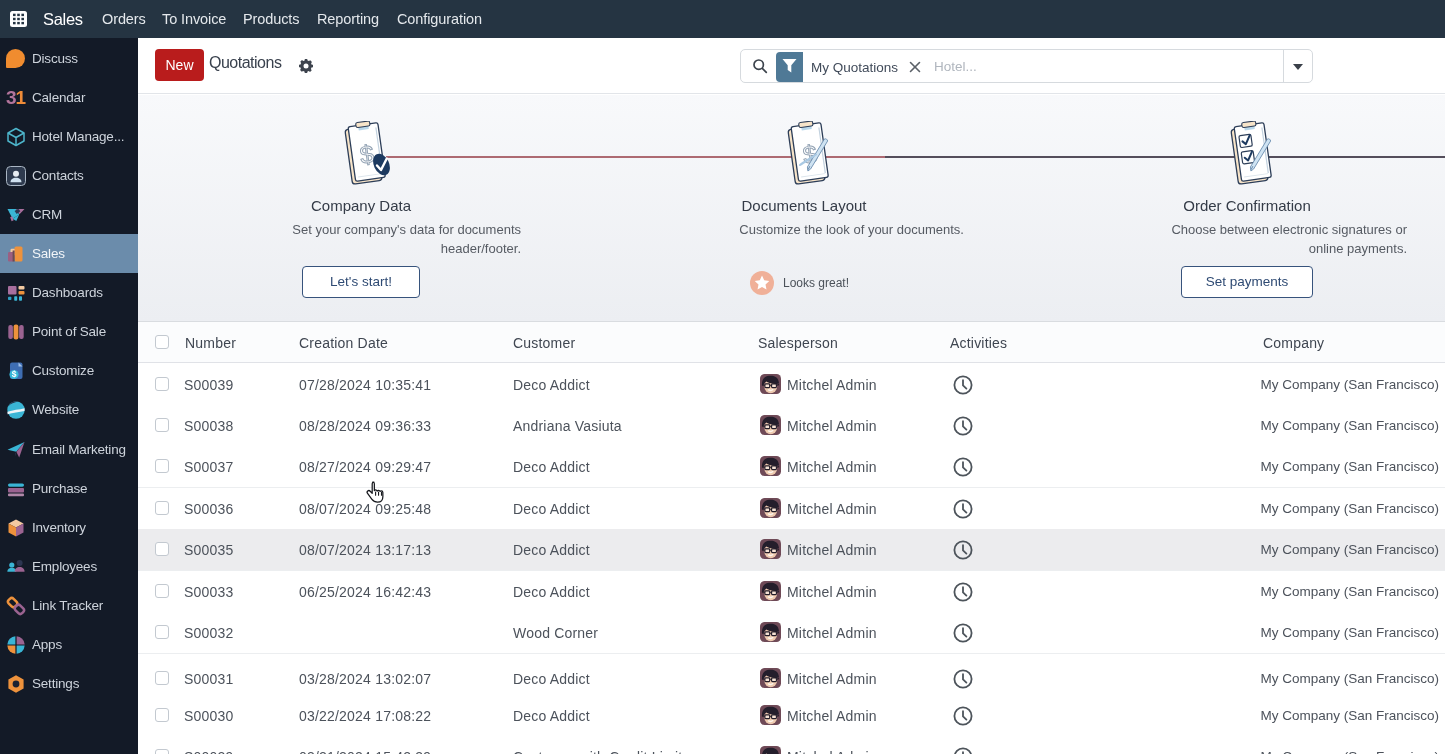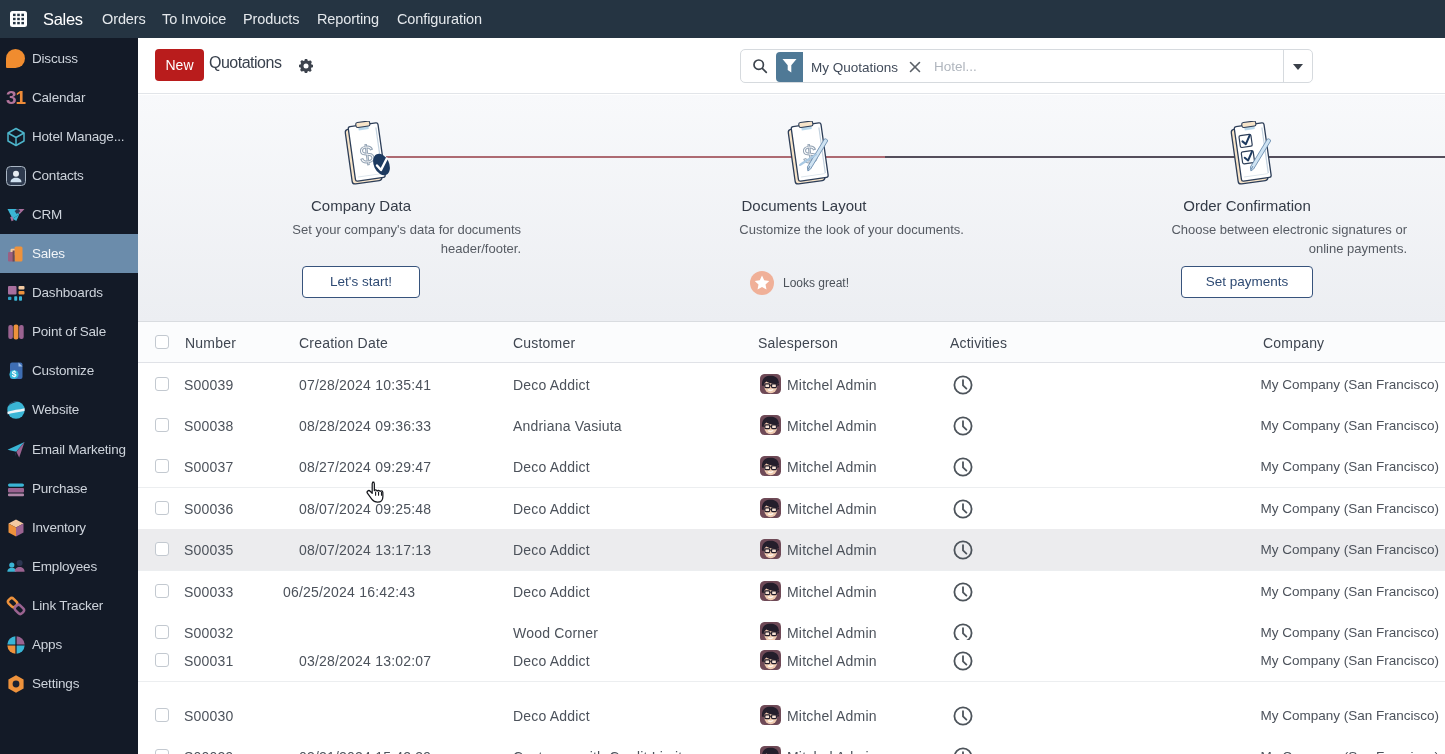--- a/index.html
+++ b/index.html
@@ -450,21 +450,21 @@
         <div class="c" style="left:649px">Mitchel Admin</div>
 <svg class="clock" width="20" height="20" viewBox="0 0 20 20">
           <circle cx="10" cy="10" r="8.6" fill="none" stroke="#4d545b" stroke-width="1.8"></circle>
           <path d="M10 5.2 V10.3 L13.4 13.6" stroke="#4d545b" stroke-width="1.8" fill="none" stroke-linecap="round"></path>
         </svg>
 <div class="comp">My Company (San Francisco)</div>
 </div>
 <div class="row" style="top:248.5px">
 <div class="cbx"></div>
 <div class="c" style="left:46px">S00033</div>
-<div class="c" style="left:145px">06/25/2024 16:42:43</div>
+<div class="c" style="left:161px">06/25/2024 16:42:43</div>
 <div class="c" style="left:375px">Deco Addict</div>
 <svg class="avatar" width="21" height="20" viewBox="0 0 21 20">
           <rect width="21" height="20" rx="4.5" fill="#6f4a57"></rect>
           <ellipse cx="10.7" cy="12.3" rx="6.4" ry="7" fill="#efcbb0"></ellipse>
           <path d="M1.9 11.5 C1.6 4.2 5.4 1.7 10.6 1.7 C15.9 1.7 19.3 4.4 19.1 11.3 L18.3 9.0 C17.8 9.9 17.1 10.3 16.3 10.1 C13.2 9.3 8.4 9.2 6.3 7.4 C4.8 8.3 3.6 9.6 3.3 11.7 Z" fill="#241e2b"></path>
           <rect x="4.9" y="9.9" width="4.8" height="3.7" rx="0.9" fill="rgba(252,252,255,0.45)" stroke="#221c29" stroke-width="1.15"></rect>
           <rect x="11.6" y="9.9" width="4.8" height="3.7" rx="0.9" fill="rgba(252,252,255,0.45)" stroke="#221c29" stroke-width="1.15"></rect>
           <path d="M9.7 11.3 h1.9 M2.2 10.8 L4.9 11.2 M16.4 11.2 L19 10.6" stroke="#221c29" stroke-width="1.1" fill="none"></path>
           <path d="M8.1 15.7 c1.7 1.1 3.7 1 5.1-.4" stroke="#fdf6ee" stroke-width="1.4" fill="none"></path>
         </svg>
@@ -488,21 +488,21 @@
           <path d="M9.7 11.3 h1.9 M2.2 10.8 L4.9 11.2 M16.4 11.2 L19 10.6" stroke="#221c29" stroke-width="1.1" fill="none"></path>
           <path d="M8.1 15.7 c1.7 1.1 3.7 1 5.1-.4" stroke="#fdf6ee" stroke-width="1.4" fill="none"></path>
         </svg>
         <div class="c" style="left:649px">Mitchel Admin</div>
 <svg class="clock" width="20" height="20" viewBox="0 0 20 20">
           <circle cx="10" cy="10" r="8.6" fill="none" stroke="#4d545b" stroke-width="1.8"></circle>
           <path d="M10 5.2 V10.3 L13.4 13.6" stroke="#4d545b" stroke-width="1.8" fill="none" stroke-linecap="round"></path>
         </svg>
 <div class="comp">My Company (San Francisco)</div>
 </div>
-<div class="row" style="top:318px">
+<div class="row" style="top:336px">
 <div class="cbx"></div>
 <div class="c" style="left:46px">S00031</div>
 <div class="c" style="left:161px">03/28/2024 13:02:07</div>
 <div class="c" style="left:375px">Deco Addict</div>
 <svg class="avatar" width="21" height="20" viewBox="0 0 21 20">
           <rect width="21" height="20" rx="4.5" fill="#6f4a57"></rect>
           <ellipse cx="10.7" cy="12.3" rx="6.4" ry="7" fill="#efcbb0"></ellipse>
           <path d="M1.9 11.5 C1.6 4.2 5.4 1.7 10.6 1.7 C15.9 1.7 19.3 4.4 19.1 11.3 L18.3 9.0 C17.8 9.9 17.1 10.3 16.3 10.1 C13.2 9.3 8.4 9.2 6.3 7.4 C4.8 8.3 3.6 9.6 3.3 11.7 Z" fill="#241e2b"></path>
           <rect x="4.9" y="9.9" width="4.8" height="3.7" rx="0.9" fill="rgba(252,252,255,0.45)" stroke="#221c29" stroke-width="1.15"></rect>
           <rect x="11.6" y="9.9" width="4.8" height="3.7" rx="0.9" fill="rgba(252,252,255,0.45)" stroke="#221c29" stroke-width="1.15"></rect>
@@ -512,20 +512,21 @@
         <div class="c" style="left:649px">Mitchel Admin</div>
 <svg class="clock" width="20" height="20" viewBox="0 0 20 20">
           <circle cx="10" cy="10" r="8.6" fill="none" stroke="#4d545b" stroke-width="1.8"></circle>
           <path d="M10 5.2 V10.3 L13.4 13.6" stroke="#4d545b" stroke-width="1.8" fill="none" stroke-linecap="round"></path>
         </svg>
 <div class="comp">My Company (San Francisco)</div>
 </div>
 <div class="row" style="top:372.7px">
 <div class="cbx"></div>
 <div class="c" style="left:46px">S00030</div>
+<div class="c" style="left:161px">03/22/2024 17:08:22</div>
 <div class="c" style="left:375px">Deco Addict</div>
 <svg class="avatar" width="21" height="20" viewBox="0 0 21 20">
           <rect width="21" height="20" rx="4.5" fill="#6f4a57"></rect>
           <ellipse cx="10.7" cy="12.3" rx="6.4" ry="7" fill="#efcbb0"></ellipse>
           <path d="M1.9 11.5 C1.6 4.2 5.4 1.7 10.6 1.7 C15.9 1.7 19.3 4.4 19.1 11.3 L18.3 9.0 C17.8 9.9 17.1 10.3 16.3 10.1 C13.2 9.3 8.4 9.2 6.3 7.4 C4.8 8.3 3.6 9.6 3.3 11.7 Z" fill="#241e2b"></path>
           <rect x="4.9" y="9.9" width="4.8" height="3.7" rx="0.9" fill="rgba(252,252,255,0.45)" stroke="#221c29" stroke-width="1.15"></rect>
           <rect x="11.6" y="9.9" width="4.8" height="3.7" rx="0.9" fill="rgba(252,252,255,0.45)" stroke="#221c29" stroke-width="1.15"></rect>
           <path d="M9.7 11.3 h1.9 M2.2 10.8 L4.9 11.2 M16.4 11.2 L19 10.6" stroke="#221c29" stroke-width="1.1" fill="none"></path>
           <path d="M8.1 15.7 c1.7 1.1 3.7 1 5.1-.4" stroke="#fdf6ee" stroke-width="1.4" fill="none"></path>
         </svg>

